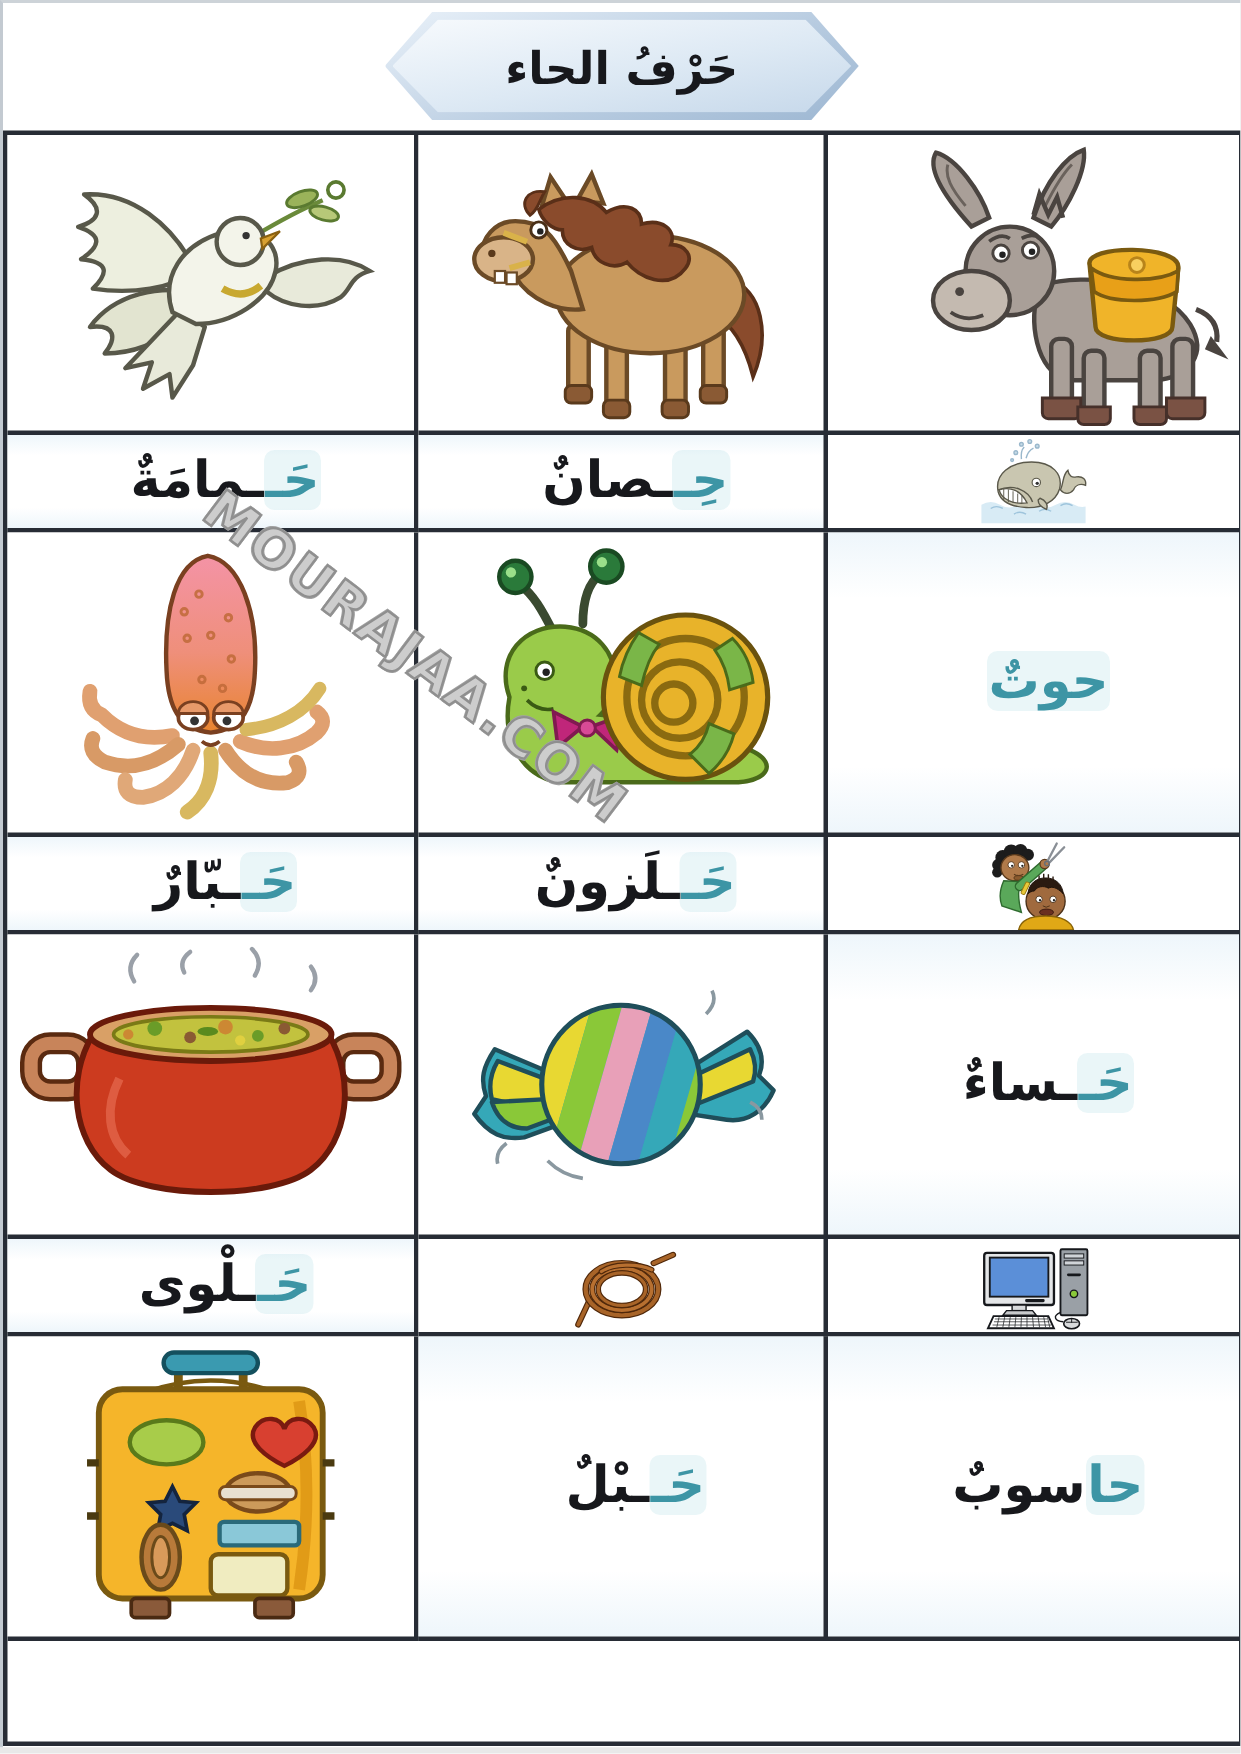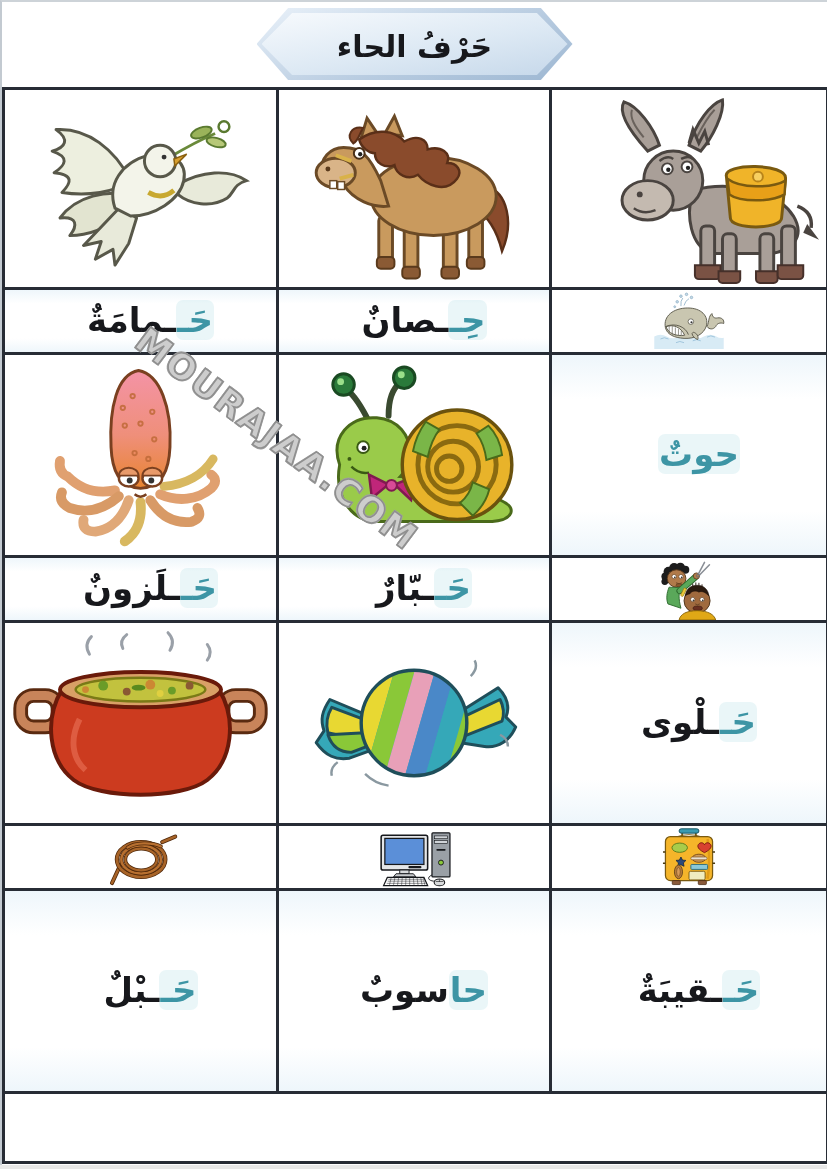--- a/index.html
+++ b/index.html
@@ -252,24 +252,24 @@
         <path d="M150,66 q-10,14 -13,30 l15,6 q4,-18 12,-28 Z" fill="#7ab648" stroke="#4a6a1a" stroke-width="2"></path>
         <path d="M214,70 q12,12 14,30 l-16,5 q-2,-16 -10,-27 Z" fill="#7ab648" stroke="#4a6a1a" stroke-width="2"></path>
         <path d="M198,128 q-3,13 -13,21 l13,13 q13,-11 17,-27 Z" fill="#7ab648" stroke="#4a6a1a" stroke-width="2"></path>
       </svg>
     </div>
 
     <div class="cell label-cell">
       <div class="word"><span class="w-pre">حوتٌ</span><span class="w-rest"></span></div>
     </div>
     <div class="cell label-cell">
+      <div class="word"><span class="w-pre">حَـ</span><span class="w-rest">ـبّارٌ</span></div>
+    </div>
+    <div class="cell label-cell">
       <div class="word"><span class="w-pre">حَـ</span><span class="w-rest">ـلَزونٌ</span></div>
-    </div>
-    <div class="cell label-cell">
-      <div class="word"><span class="w-pre">حَـ</span><span class="w-rest">ـبّارٌ</span></div>
     </div>
 
     <div class="cell img-cell">
       <svg viewBox="0 0 276 200">
         <g fill="#1c1c1c">
           <circle cx="72" cy="44" r="16"></circle>
             <circle cx="90" cy="32" r="16"></circle>
             <circle cx="110" cy="30" r="15"></circle>
             <circle cx="126" cy="38" r="13"></circle>
             <circle cx="62" cy="60" r="13"></circle>
@@ -359,20 +359,23 @@
             <rect x="164" y="18" width="20" height="164" fill="#35a8b8"></rect>
             <rect x="184" y="18" width="20" height="164" fill="#8ac838"></rect>
           </g>
         </g>
         <circle cx="138" cy="100" r="54" fill="none" stroke="#1f4e5a" stroke-width="3.5"></circle>
         <path d="M88,152 q10,10 24,12 M196,52 q8,-8 4,-16 M60,140 q-8,6 -6,14 M226,112 q8,4 8,12" stroke="#8a98a0" stroke-width="2.5" fill="none"></path>
       </svg>
     </div>
 
     <div class="cell label-cell">
+      <div class="word"><span class="w-pre">حَـ</span><span class="w-rest">ـساءٌ</span></div>
+    </div>
+    <div class="cell label-cell">
       <div class="word"><span class="w-pre">حَـ</span><span class="w-rest">ـلْوى</span></div>
     </div>
 
     <div class="cell img-cell">
       <svg viewBox="0 0 276 200">
         <g fill="none">
           <path d="M208,52 L250,34" stroke="#50280a" stroke-width="13" stroke-linecap="round"></path>
           <path d="M208,52 L250,34" stroke="#a86428" stroke-width="8" stroke-linecap="round"></path>
           <path d="M72,128 L46,184" stroke="#50280a" stroke-width="13" stroke-linecap="round"></path>
           <path d="M72,128 L46,184" stroke="#a86428" stroke-width="8" stroke-linecap="round"></path>
@@ -430,18 +433,15 @@
         <rect x="168" y="176" width="26" height="13" rx="3" fill="#8a5a3a" stroke="#4a2a12" stroke-width="2.5"></rect>
       </svg>
     </div>
 
     <div class="cell label-cell">
       <div class="word"><span class="w-pre">حَـ</span><span class="w-rest">ـبْلٌ</span></div>
     </div>
     <div class="cell label-cell">
       <div class="word"><span class="w-pre">حا</span><span class="w-rest">سوبٌ</span></div>
     </div>
-    <div class="cell label-cell">
-      <div class="word"><span class="w-pre">حَـ</span><span class="w-rest">ـقيبَةٌ</span></div>
-    </div>
 
   </div>
 </div>
 
 </body></html>

